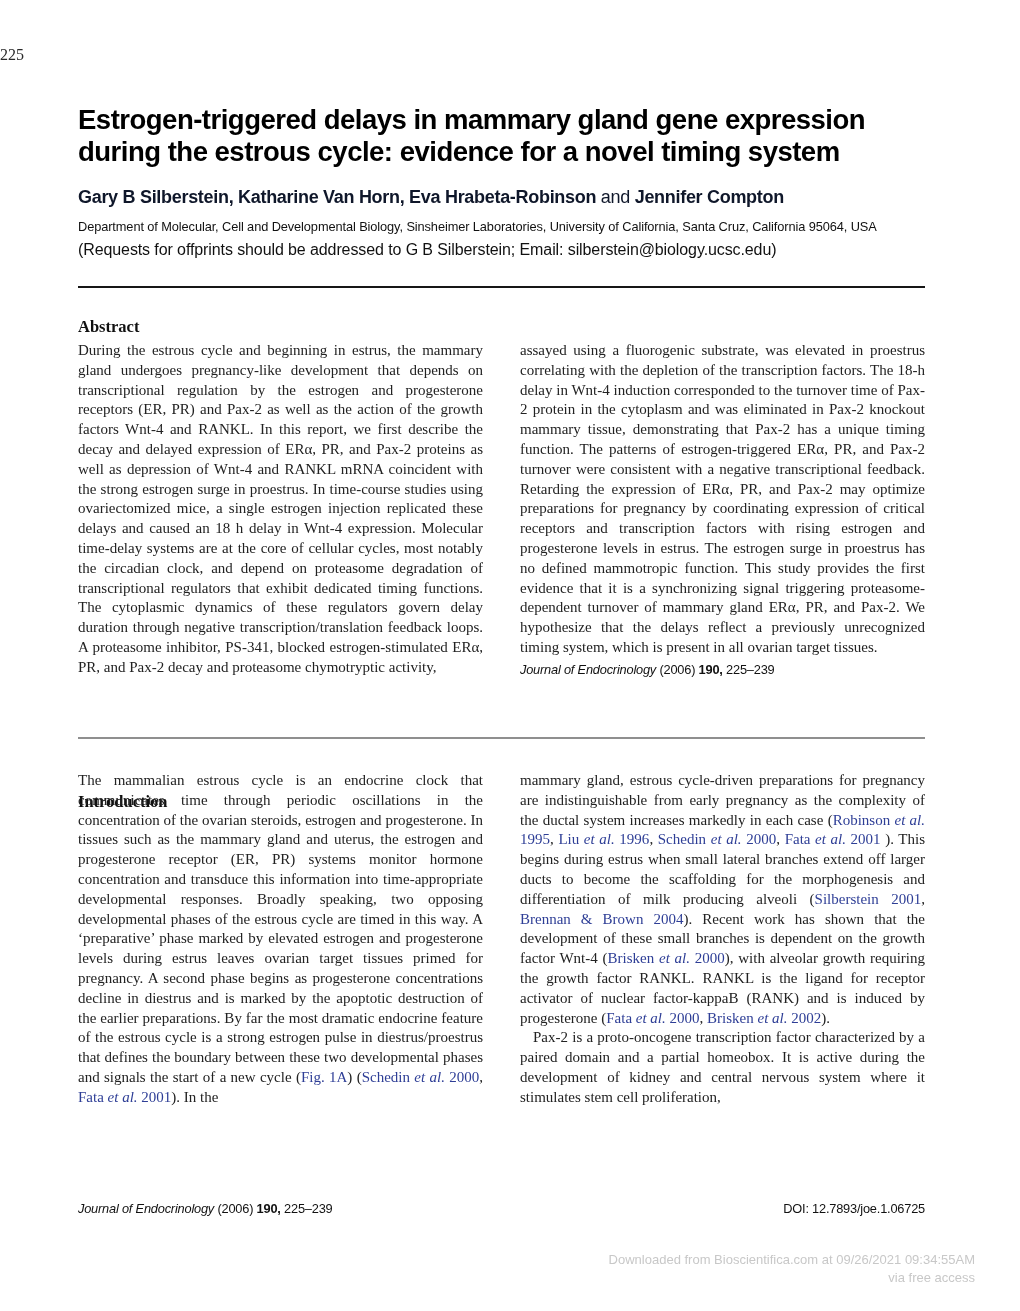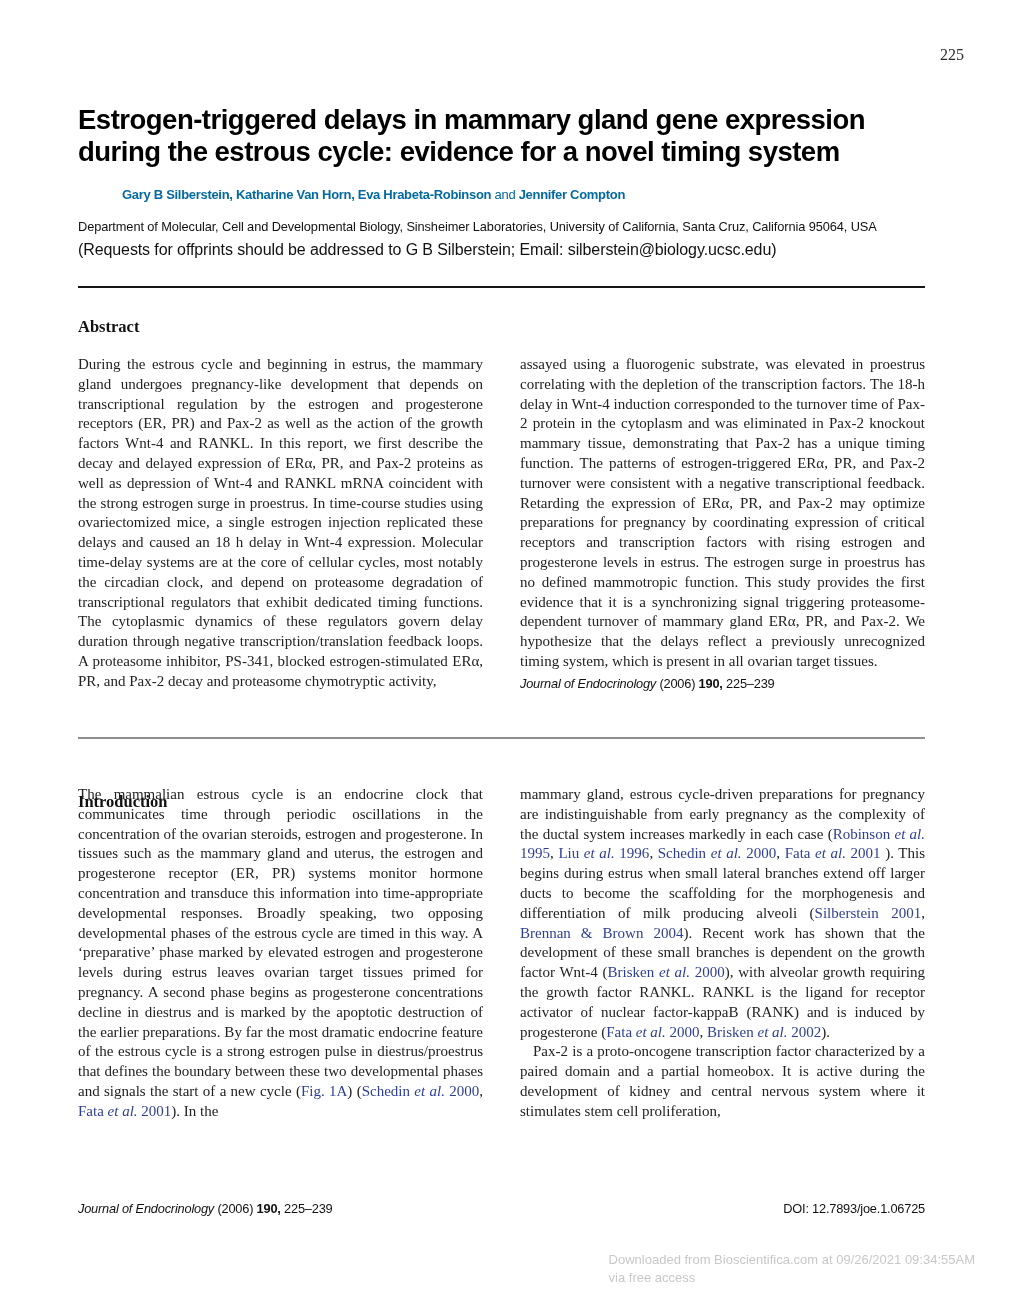--- a/index.html
+++ b/index.html
@@ -7,32 +7,32 @@
     position:relative;
     width:1020px;
     height:1311px;
     background:#ffffff;
     font-family:"Liberation Serif", serif;
     color:#1f1f1f;
     overflow:hidden;
   }
   .page-number{
     position:absolute; top:46px; left:0; right:56px;
-    text-align:right; font-size:16px; color:#2a2a2a;
+    font-size:16px; color:#2a2a2a;
   }
   .title{
     position:absolute; top:86px; left:78px; width:858px;
     font-family:"Liberation Sans", sans-serif;
     font-weight:700; font-size:27.5px; line-height:32px;
     letter-spacing:-0.5px; color:#000;
   }
   .authors{
     position:absolute; top:187px; left:78px; width:847px;
     font-family:"Liberation Sans", sans-serif;
-    font-size:13px; letter-spacing:-0.3px; color:#0369a1;margin-left:44px;
+    font-size:18px; letter-spacing:-0.3px; color:#0f172a;
   }
   .authors .b{font-weight:700;}
   .affil{
     position:absolute; top:219px; left:78px; width:847px;
     font-family:"Liberation Sans", sans-serif;
     font-size:12.8px; letter-spacing:-0.1px; color:#111;
   }
   .offprints{
     position:absolute; top:241px; left:78px; width:847px;
     font-family:"Liberation Sans", sans-serif;
@@ -43,21 +43,21 @@
   .rule-mid{top:737px; height:2px; background:#8f8f8f;}
   .section-heading{
     position:absolute; left:78px;
     font-family:"Liberation Serif", serif;
     font-weight:700; font-size:16.5px; color:#101010;text-align:center;
   }
   .h-abstract{top:303px;}
   .h-intro{top:778px;}
   .cols{
     position:absolute; left:78px; width:847px;
-    display:flex; gap:37px;margin-top:14px;
+    display:flex; gap:37px;
   }
   .cols-abstract{top:341px;}
   .cols-intro{top:771px;}
   .col{
     width:405px;
     font-size:15px; line-height:19.8px;
     text-align:justify; color:#222;
   }
   .col p{margin:0;}
   .col p.indent{text-indent:13px;}
@@ -73,20 +73,21 @@
   .footer-line{
     position:absolute; left:78px; width:847px;
     display:flex; justify-content:space-between;
     font-family:"Liberation Sans", sans-serif;
     font-size:12.8px; letter-spacing:-0.2px; color:#111;
   }
   .footer-1{top:1201px;}
   .footer-2{top:1220px;}
   .watermark{
     position:absolute; top:1251px; right:45px;
+    text-align:right;
     font-family:"Liberation Sans", sans-serif;
     font-size:13px; line-height:18px; color:#c8c8c8;
   }
 </style>
 </head>
 <body>
 
 <div class="page">
 
   <div class="page-number">225</div>

